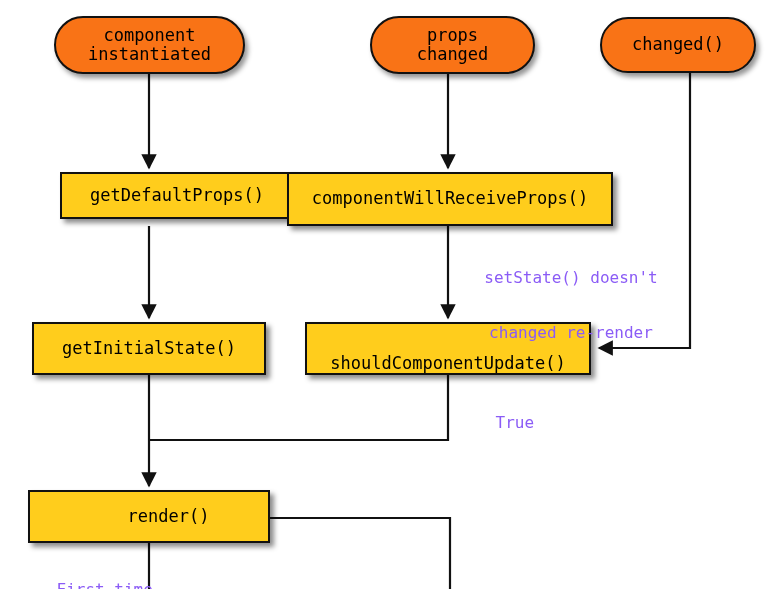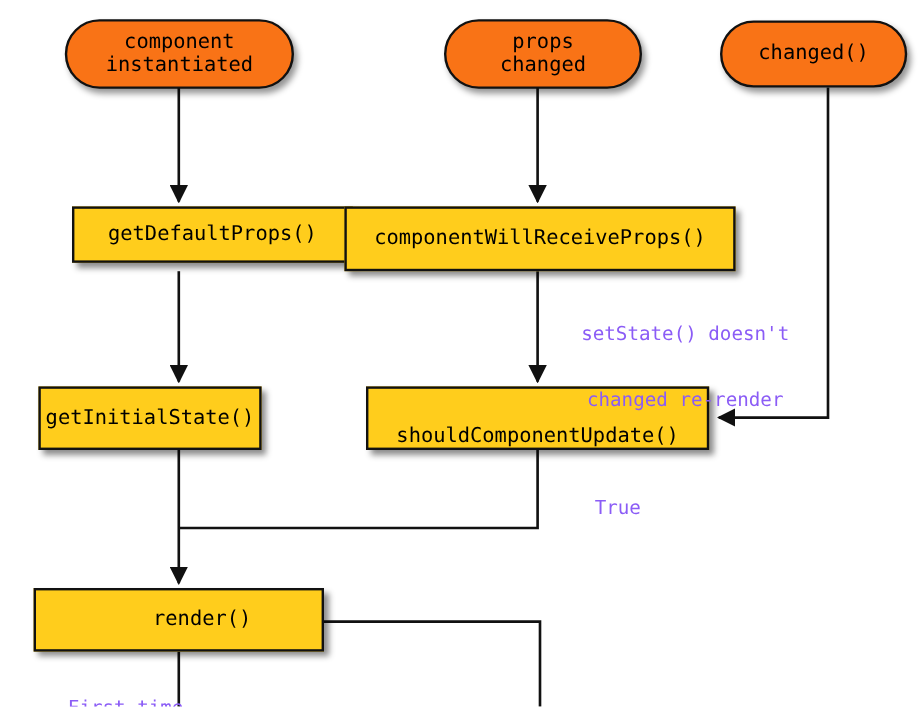--- a/index.html
+++ b/index.html
@@ -105,21 +105,21 @@
   </div>
 
   <div class="node box" style="left:32px; top:172px; width:234px; height:47px;margin-left:28px;">
     <span>getDefaultProps()</span>
   </div>
 
   <div class="node box" style="left:287px; top:172px; width:326px; height:54px;">
     <span>componentWillReceiveProps()</span>
   </div>
 
-  <div class="node box" style="left:32px; top:322px; width:186px; height:53px;">
+  <div class="node box" style="left:32px; top:322px; width:234px; height:53px;">
     <span>getInitialState()</span>
   </div>
 
   <div class="node box" style="left:305px; top:322px; width:286px; height:53px;align-items:flex-end;">
     <span>shouldComponentUpdate()</span>
   </div>
 
   <div class="node box" style="left:28px; top:490px; width:242px; height:53px;padding-left:39px;">
     <span>render()</span>
   </div>

